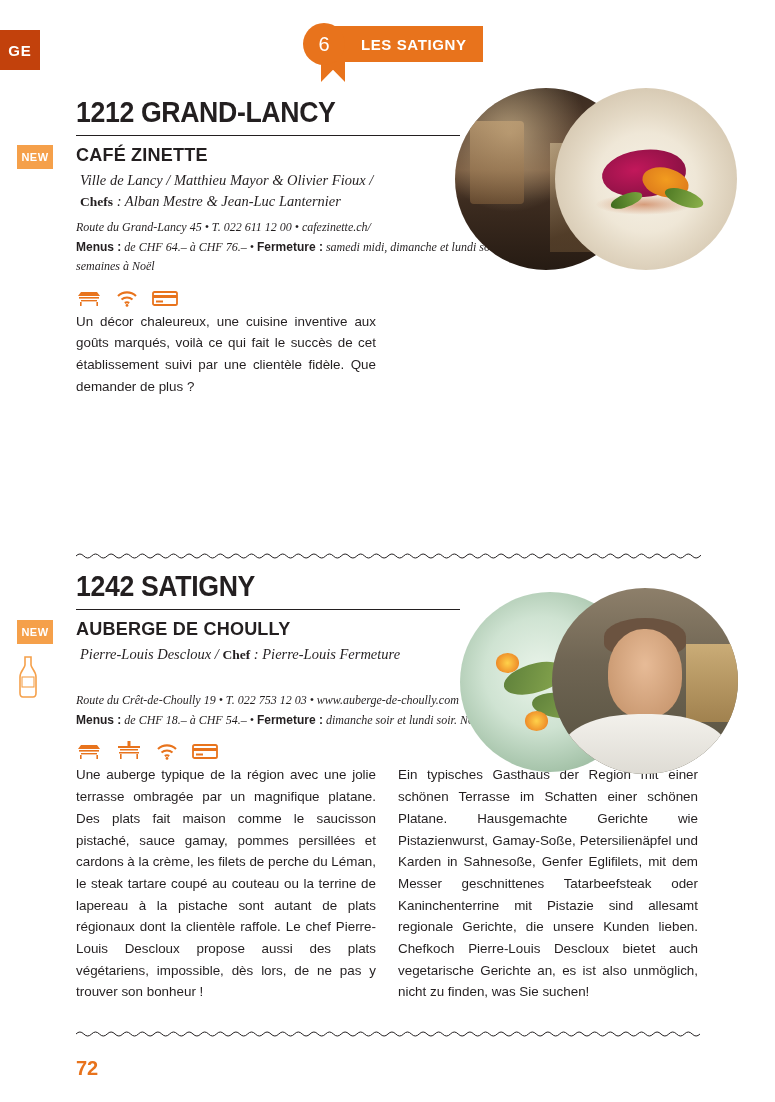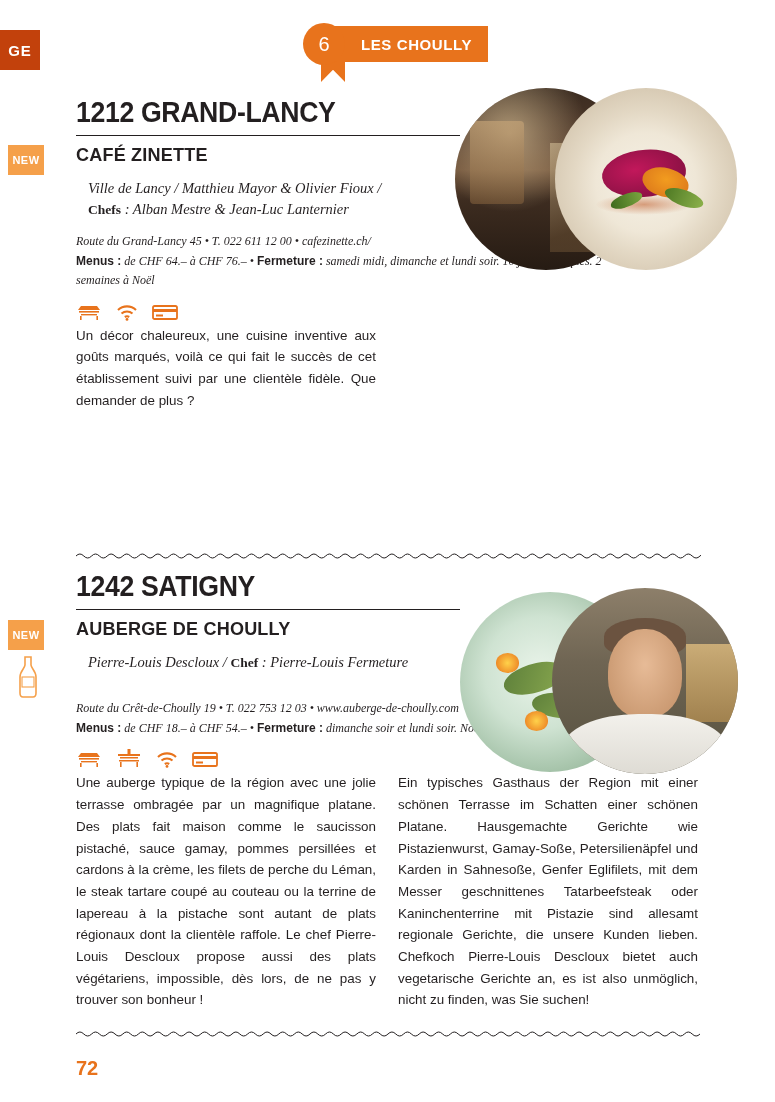--- a/index.html
+++ b/index.html
@@ -81,23 +81,23 @@
     display: flex;
     align-items: center;
     padding: 0 16px 0 22px;
     position: relative;
     z-index: 1;
   }
 
   
   .new-flag {
     position: absolute;
-    left: 8px;
+    left: 17px;
     width: 36px;
-    height: 30px;
+    height: 24px;
     background: #f5a04a;
     color: #ffffff;
     font-size: 11px;
     font-weight: bold;
     display: flex;
     align-items: center;
     justify-content: center;
     letter-spacing: 0.5px;
   }
   .new-flag.one { top: 145px; }
@@ -135,21 +135,21 @@
     font-size: 19px;
     font-weight: bold;
     letter-spacing: 0.2px;
     margin: 0 0 4px 0;
     transform: scaleX(0.95);
     transform-origin: left center;
   }
   .owner {
     font-size: 14.5px;
     line-height: 1.45;
-    margin: 12px;
+    margin: 4px;
     width: 395px;
     font-style: italic;
     font-family: "Liberation Serif", serif;
   }
   .owner .lbl { font-weight: bold; font-style: normal; font-family: Liberation Serif, serif; font-size: 13.5px;}
   .contact {
     font-size: 12px;
     line-height: 1.6;
     margin: 6px 0 0 0;
     width: 430px;
@@ -341,21 +341,21 @@
 </head>
 <body>
 
 <div class="page">
 
   <div class="region-tab">GE</div>
 
   <div class="chapter-banner">
     <div class="chapter-ribbon"></div>
     <div class="chapter-circle">6</div>
-    <div class="chapter-label">LES CHOULLY</div>
+    <div class="chapter-label">LES SATIGNY</div>
   </div>
 
   <div class="new-flag one">NEW</div>
   <div class="new-flag two">NEW</div>
 
   <div class="bottle-icon">
     <svg width="32" height="44" viewBox="0 0 32 44">
       <path d="M13 2 h6 v8 c0 3 5 6 5 12 v16 c0 2 -1 4 -3 4 h-10 c-2 0 -3 -2 -3 -4 v-16 c0 -6 5 -9 5 -12 z" fill="none" stroke="#f5a04a" stroke-width="1.6"></path>
       <rect x="10" y="22" width="12" height="10" fill="none" stroke="#f5a04a" stroke-width="1.1"></rect>
     </svg>

